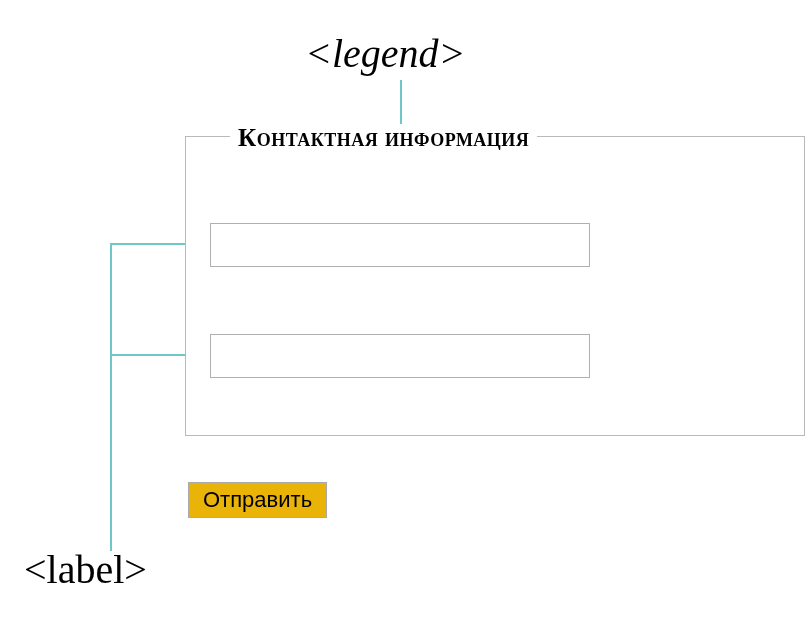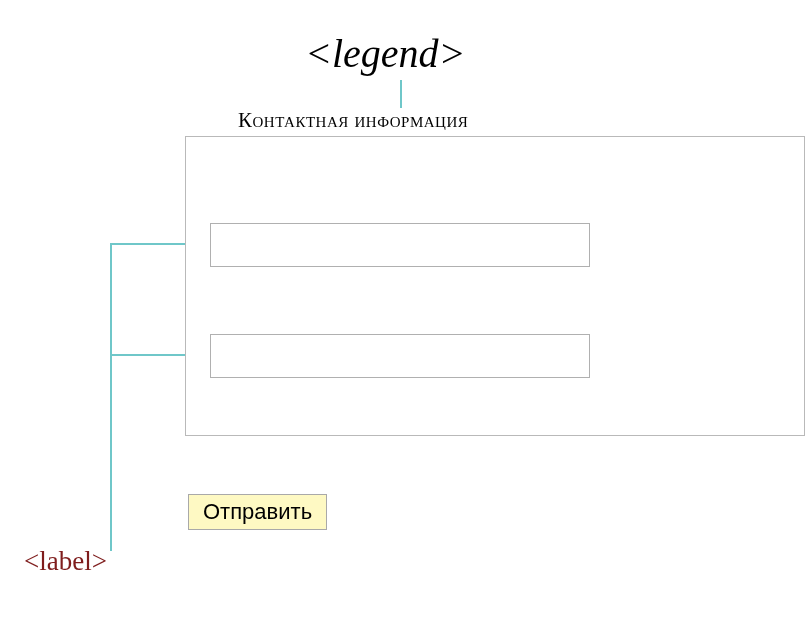--- a/index.html
+++ b/index.html
@@ -19,22 +19,22 @@
     top: 30px;
     left: 305px;
     font-size: 40px;
     color: #000;
     font-style: italic;
   }
   .callout-label {
     position: absolute;
     top: 546px;
     left: 24px;
-    font-size: 27px;
-    color: #7f1d1d;
+    font-size: 40px;
+    color: #000000;
   }
 
   
   .ptr {
     position: absolute;
     background: #6fc7c9;
   }
   
   .ptr-legend-v {
     left: 400px;
@@ -69,27 +69,28 @@
     top: 136px;
     width: 620px;   
     height: 300px;
     border: 1px solid #b9b9b9;
     box-sizing: border-box;
     background: #ffffff;
   }
   .legend {
     position: absolute;
     left: 230px;
-    top: 108px; 
+    top: 124px; 
     background: #ffffff;
     padding: 0 8px;
     font-variant: small-caps;
-    font-size: 21px;
+    font-size: 25px;
     letter-spacing: 0.5px;
     color: #000;
+    font-weight: bold;
   }
 
   .row {
     position: absolute;
     left: 210px;   
     height: 46px;
     display: flex;
     align-items: center;
   }
   .row-name  { top: 222px; }
@@ -117,25 +118,24 @@
     font-family: "Times New Roman", Times, serif;
   }
 
   .submit {
     position: absolute;
     left: 188px;
     top: 482px;
     font-family: Arial, sans-serif;
     font-size: 22px;
     padding: 4px 14px;
-    background: #fef9c3;
+    background: #eab308;
     border: 1px solid #a9a9a9;
     color: #000;
     cursor: pointer;
-    margin-top: 12px;
   }
 </style>
 </head>
 <body>
 
 <div class="callout-legend">&lt;legend&gt;</div>
 
 <div class="callout-label">&lt;label&gt;</div>
 
 <div class="ptr ptr-legend-v"></div>

